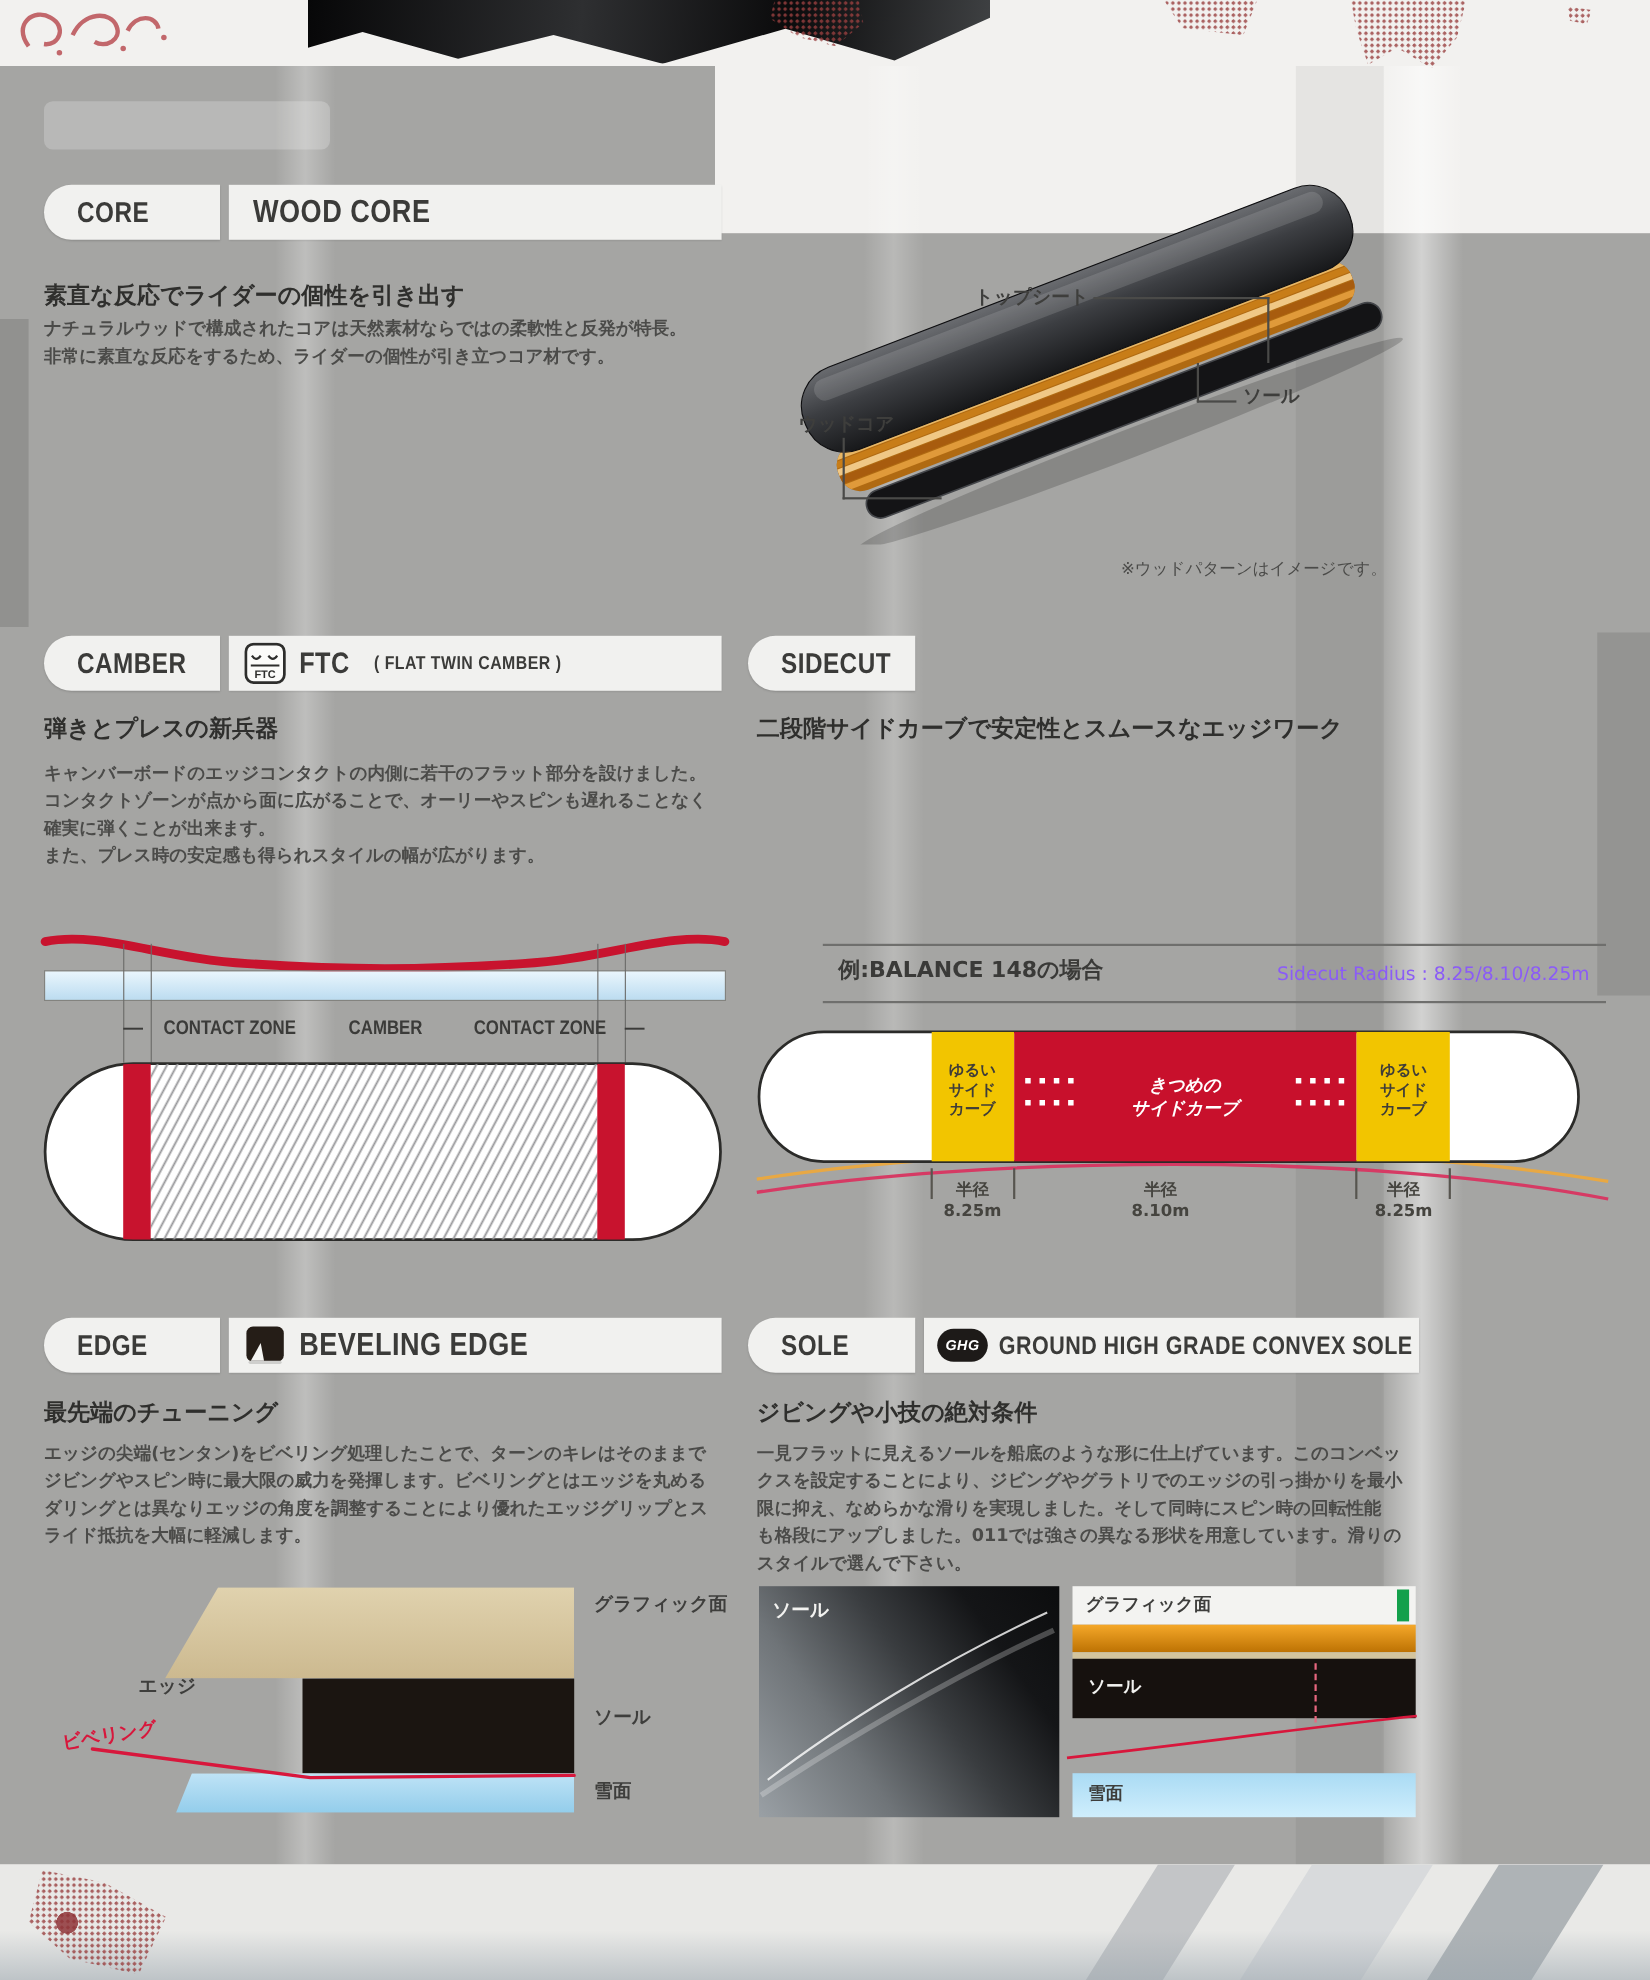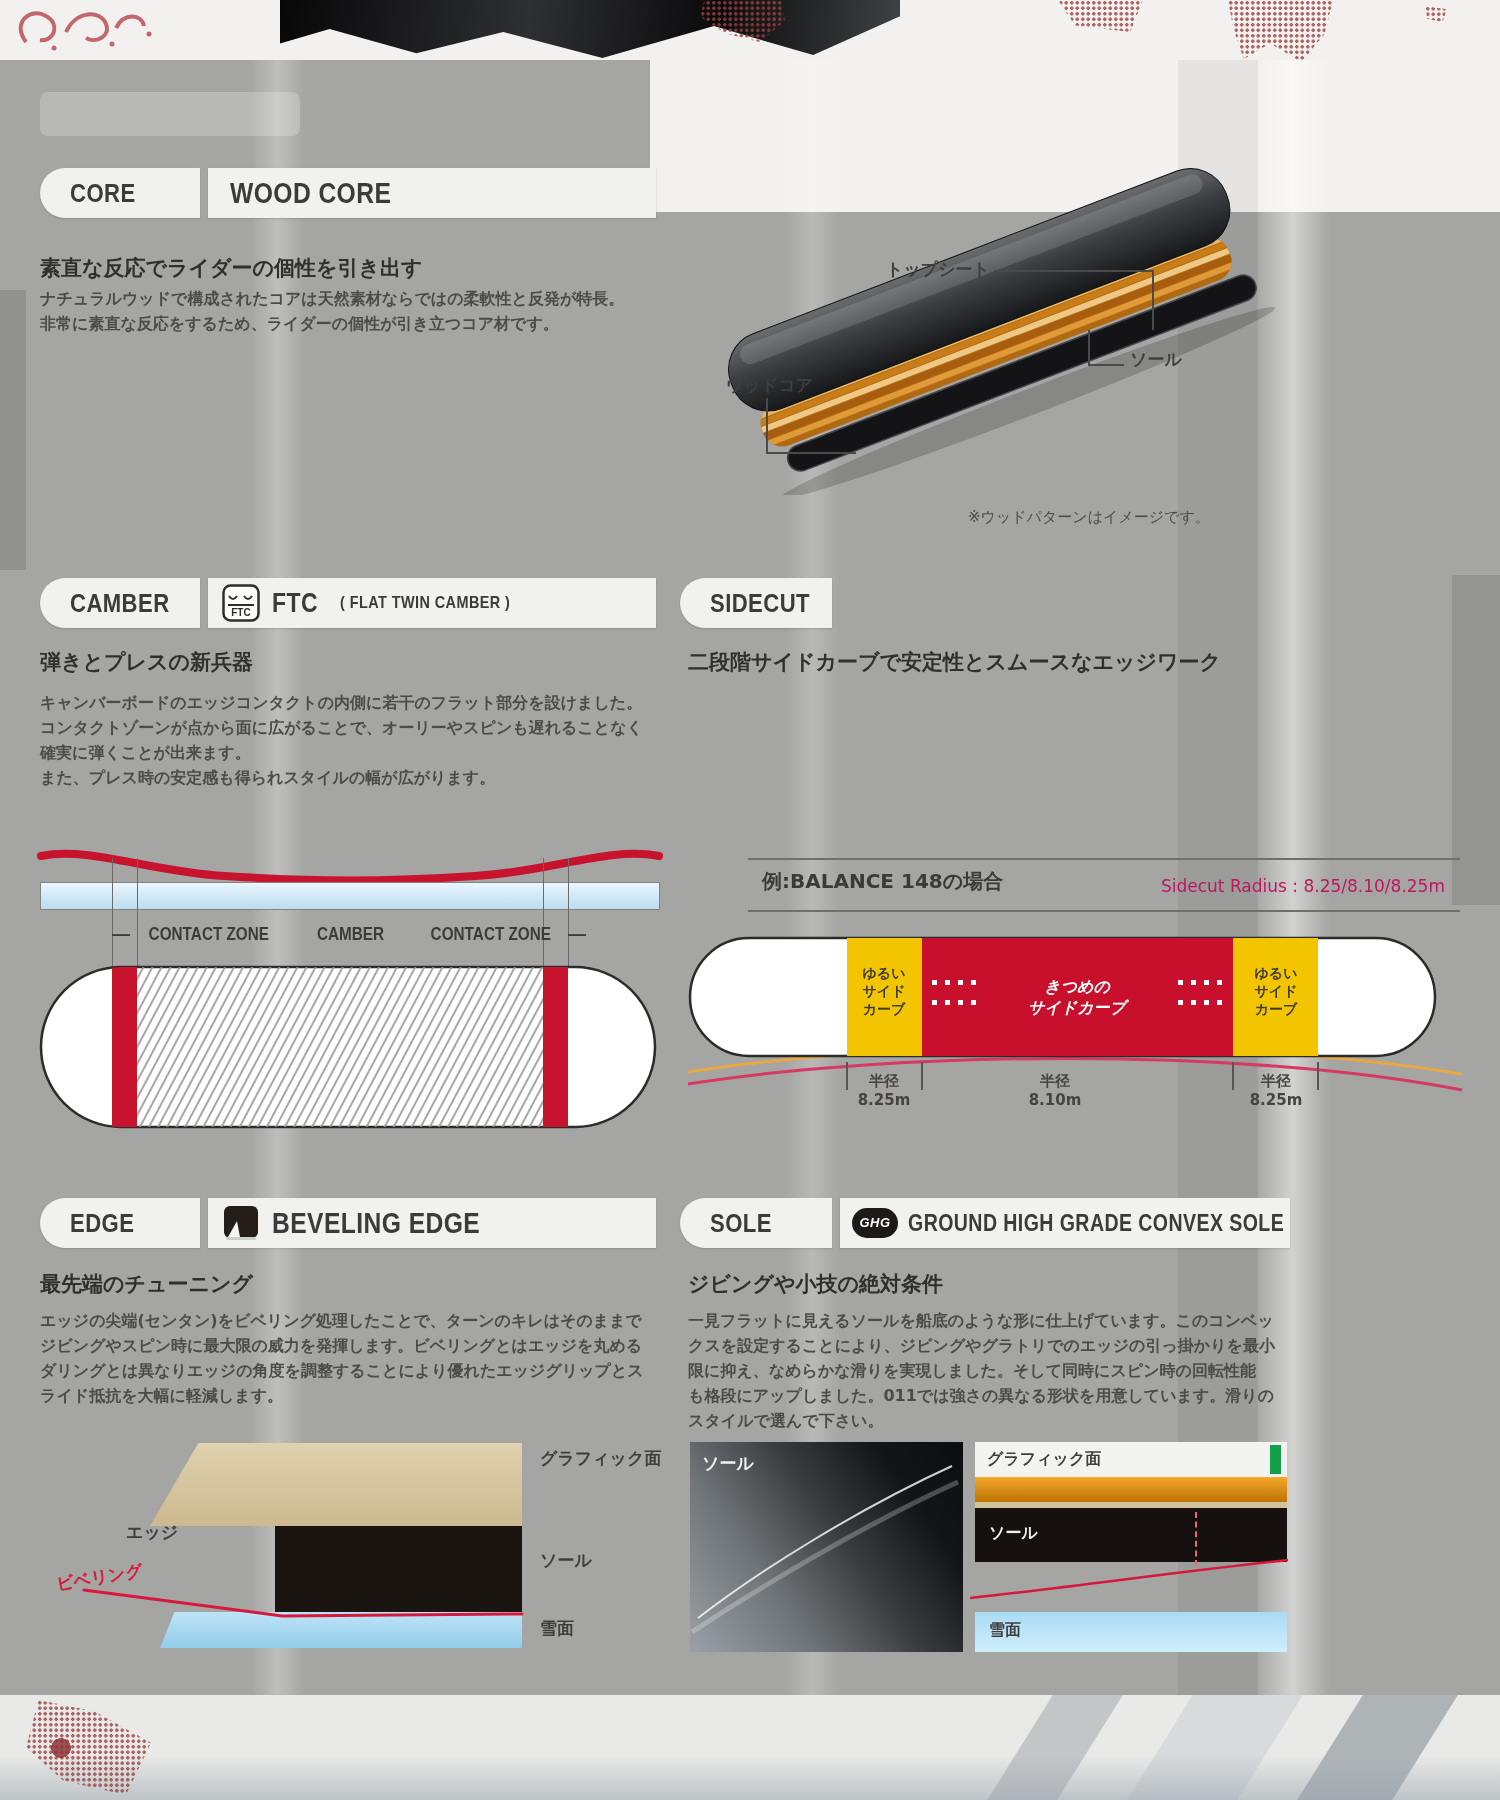--- a/index.html
+++ b/index.html
@@ -96,21 +96,21 @@
       <rect x="30" y="95" width="530" height="80" rx="38" fill="url(#gTop)" stroke="#0e0e10" stroke-width="1"></rect>
       <rect x="48" y="103" width="494" height="20" rx="10" fill="rgba(255,255,255,0.13)"></rect>
     </g>
   </svg>
   <div class="dlabel" style="left:886px;top:258px;">トップシート</div>
   <div class="abs" style="left:994px;top:270px;width:158px;height:58px;border-top:2px solid #4a4a48;border-right:2px solid #4a4a48;"></div>
   <div class="dlabel" style="left:726px;top:374px;">ウッドコア</div>
   <div class="abs" style="left:766px;top:398px;width:88px;height:54px;border-left:2px solid #4a4a48;border-bottom:2px solid #4a4a48;"></div>
   <div class="abs" style="left:1088px;top:330px;width:34px;height:34px;border-left:2px solid #4a4a48;border-bottom:2px solid #4a4a48;"></div>
   <div class="dlabel" style="left:1130px;top:348px;">ソール</div>
-  <div class="abs" style="left:968px;top:508px;width:300px;text-align:left;font-size:15px;color:#4b4b49;">※ウッドパターンはイメージです。</div>
+  <div class="abs" style="left:990px;top:508px;width:300px;text-align:center;font-size:15px;color:#4b4b49;">※ウッドパターンはイメージです。</div>
 
   <div class="pill" style="left:40px;top:578px;width:160px;">
     <span class="pill-label lat"><span class="cond">CAMBER</span></span>
   </div>
   <div class="bar" style="left:208px;top:578px;width:448px;">
     <svg style="position:absolute;left:14px;top:6px;" width="38" height="38" viewBox="0 0 38 38">
       <rect x="1.5" y="1.5" width="35" height="35" rx="7" fill="#fbfbf9" stroke="#2e2e2c" stroke-width="2.5"></rect>
       <path d="M7,12 Q11,18 15,12" fill="none" stroke="#2e2e2c" stroke-width="2"></path>
       <path d="M22,12 Q26,18 30,12" fill="none" stroke="#2e2e2c" stroke-width="2"></path>
       <line x1="6" y1="21" x2="32" y2="21" stroke="#2e2e2c" stroke-width="2"></line>
@@ -157,21 +157,21 @@
   </svg>
 
   <div class="pill" style="left:680px;top:578px;width:152px;">
     <span class="pill-label lat"><span class="cond">SIDECUT</span></span>
   </div>
   <div class="jp-heading" style="left:688px;top:648px;">二段階サイドカーブで安定性とスムースなエッジワーク</div>
 
   <div class="hr2" style="left:748px;top:858px;width:712px;"></div>
   <div class="hr2" style="left:748px;top:910px;width:712px;"></div>
   <div class="abs" style="left:762px;top:868px;font-size:20px;font-weight:700;color:#3a3a38;">例:BALANCE 148の場合</div>
-  <div class="abs" style="left:1155px;top:876px;width:290px;text-align:right;font-size:17px;color:#be185d;">Sidecut Radius : 8.25/8.10/8.25m</div>
+  <div class="abs" style="left:1155px;top:876px;width:290px;text-align:right;font-size:17px;color:#8b5cf6;">Sidecut Radius : 8.25/8.10/8.25m</div>
 
   <svg class="abs" style="left:680px;top:922px;" width="790" height="205" viewBox="0 0 790 205">
     <defs>
         <clipPath id="scb">
           <rect x="10" y="16" width="745" height="118" rx="59"></rect>
         </clipPath>
       </defs>
     <path d="M8,150 C210,118 555,114 782,152" fill="none" stroke="#e8a843" stroke-width="3"></path>
     <path d="M8,162 C210,130 555,124 782,168" fill="none" stroke="#d63a64" stroke-width="3"></path>
     <rect x="10" y="16" width="745" height="118" rx="59" fill="#ffffff" stroke="#2b2b29" stroke-width="2.5"></rect>

